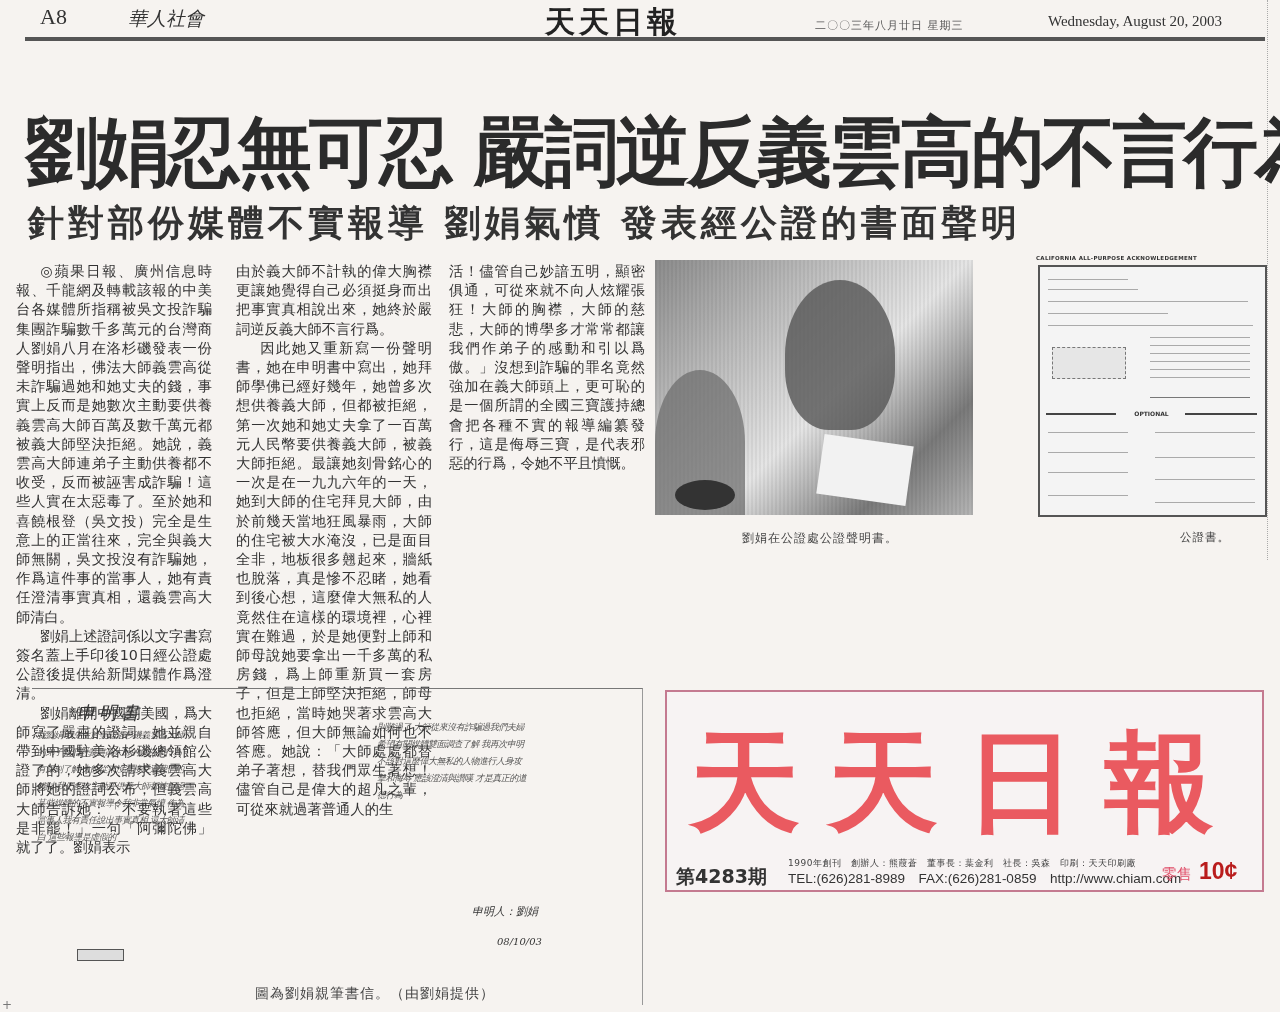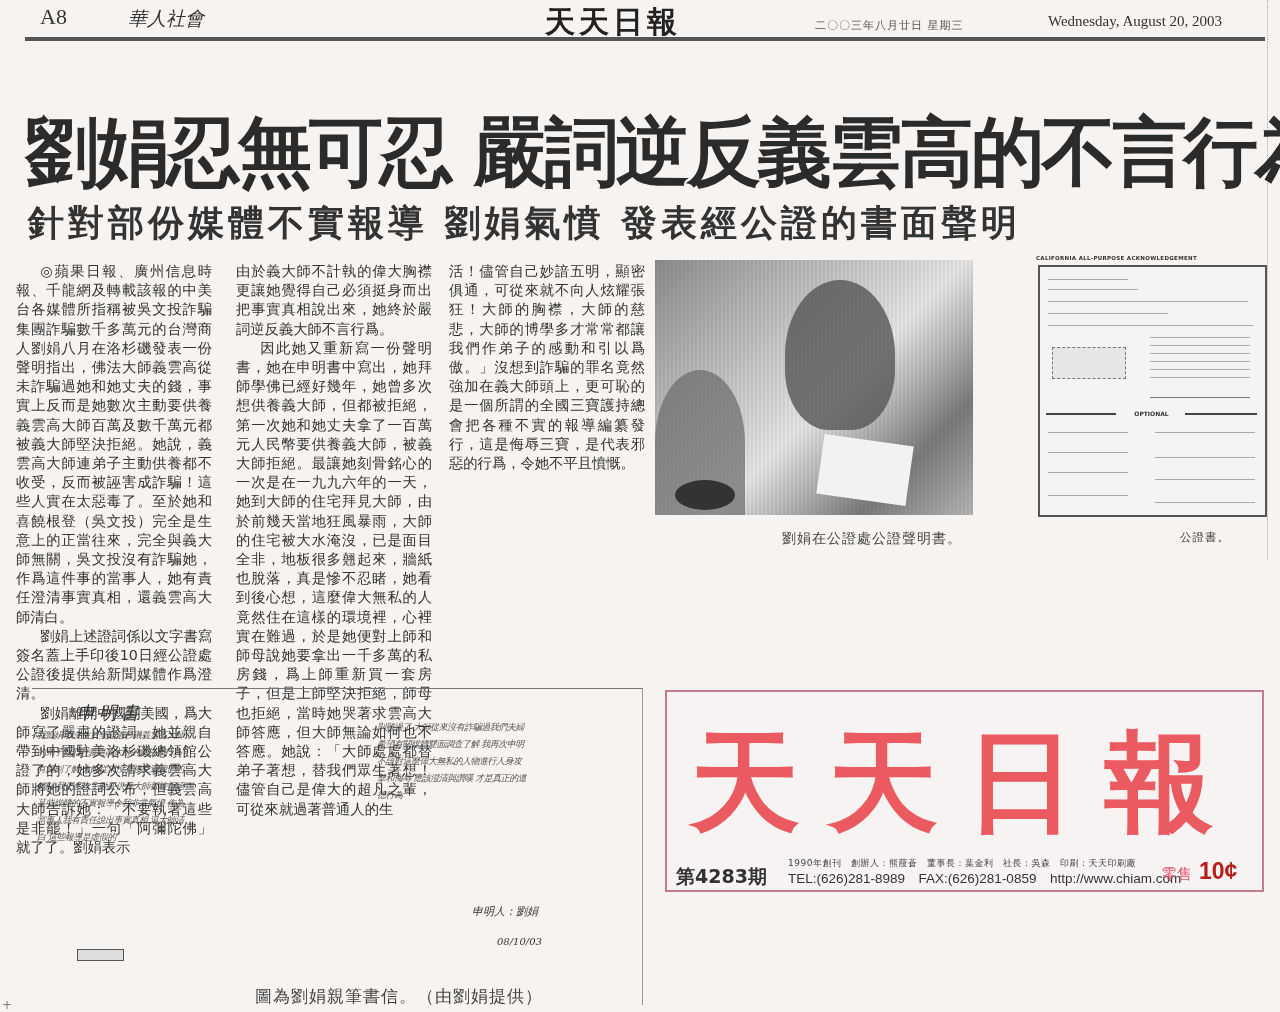--- a/index.html
+++ b/index.html
@@ -35,42 +35,42 @@
 
   
   .photo { left: 655px; top: 260px; width: 318px; height: 255px; background:
     repeating-linear-gradient(90deg, rgba(0,0,0,0.05) 0 2px, transparent 2px 4px),
     linear-gradient(135deg, #8c8c8c 0%, #bdbdbd 30%, #e5e5e5 55%, #7a7a7a 80%, #b5b5b5 100%);
     overflow: hidden; }
   .photo .blob1 { position: absolute; left: 130px; top: 20px; width: 110px; height: 150px; border-radius: 50% 50% 40% 40%; background: #555; opacity: .8; }
   .photo .blob2 { position: absolute; left: 165px; top: 180px; width: 90px; height: 60px; background: #f2f2f2; transform: rotate(8deg); }
   .photo .blob3 { position: absolute; left: 0; top: 110px; width: 90px; height: 145px; border-radius: 50% 50% 0 0; background: #6a6a6a; opacity: .7; }
   .photo .blob4 { position: absolute; left: 20px; top: 220px; width: 60px; height: 30px; border-radius: 50%; background: #333; }
-  .photo-caption { left: 742px; top: 530px; font-size: 14px; color: #444; font-family: "DejaVu Sans", sans-serif; letter-spacing: 1px; margin-left: 40px; }
+  .photo-caption { left: 742px; top: 530px; font-size: 12px; color: #444; font-family: "DejaVu Sans", sans-serif; letter-spacing: 1px; }
 
   
   .notary { left: 1038px; top: 265px; width: 225px; height: 248px; border: 2px solid #555; background: #f4f4f4; }
   .notary-title { left: 1036px; top: 255px; font-size: 5.5px; color: #333; font-family: "DejaVu Sans", sans-serif; font-weight: bold; letter-spacing: .3px; }
   .notary .line { position: absolute; left: 8px; height: 1px; background: #aaa; }
   .notary .seal { position: absolute; left: 12px; top: 80px; width: 72px; height: 30px; border: 1px dashed #777; background: #e6e6e6; }
   .notary .opt { position: absolute; left: 4px; top: 143px; width: 215px; text-align: center; font-size: 6px; font-weight: bold; color: #333; font-family: "DejaVu Sans", sans-serif; }
   .notary .optline { position: absolute; top: 146px; height: 2px; background: #444; }
   .notary-caption { left: 1180px; top: 530px; font-size: 11.5px; color: #444; font-family: "DejaVu Sans", sans-serif; letter-spacing: 1px; }
 
   
   .letter { left: 32px; top: 688px; width: 610px; height: 316px; border-top: 1px solid #777; border-right: 1px solid #999; }
   .letter .hw { position: absolute; font-family: "DejaVu Serif", serif; font-style: italic; font-size: 9px; line-height: 17px; color: #3a3a3a; letter-spacing: -0.5px; word-break: break-all; opacity: .85; }
   .letter .hw1 { left: 5px; top: 38px; width: 150px; height: 230px; overflow: hidden; }
   .letter .hw2 { left: 215px; top: 30px; width: 145px; height: 250px; overflow: hidden; }
   .letter .hw3 { left: 345px; top: 30px; width: 150px; height: 190px; overflow: hidden; }
   .letter .hw-title { position: absolute; left: 45px; top: 12px; font-size: 18px; font-style: italic; color: #333; letter-spacing: 4px; }
   .letter .sig { position: absolute; left: 440px; top: 215px; font-size: 11px; font-style: italic; color: #333; }
   .letter .sigdate { position: absolute; left: 465px; top: 247px; font-size: 10px; font-style: italic; color: #333; }
   .letter .stamp { position: absolute; left: 45px; top: 260px; width: 45px; height: 10px; border: 1px solid #555; background: #ddd; }
-  .letter-caption { left: 255px; top: 985px; font-size: 17px; color: #444; font-family: "DejaVu Sans", sans-serif; letter-spacing: 1px; }
+  .letter-caption { left: 255px; top: 985px; font-size: 14px; color: #444; font-family: "DejaVu Sans", sans-serif; letter-spacing: 1px; }
 
   
   .mast-box { left: 665px; top: 690px; width: 595px; height: 198px; border: 2px solid #c47a90; background: #f7f3f3; }
   .mast-title { left: 690px; top: 722px; width: 540px; text-align: center; font-family: "DejaVu Serif", serif; font-weight: bold; font-size: 110px; line-height: 120px; color: #ea5a60; letter-spacing: 28px; white-space: nowrap; }
   .issue-no { left: 676px; top: 864px; font-family: "DejaVu Sans", sans-serif; font-weight: bold; font-size: 19px; color: #333; }
   .founded { left: 788px; top: 857px; font-size: 9px; color: #444; font-family: "DejaVu Sans", sans-serif; letter-spacing: .5px; }
   .contact { left: 788px; top: 870px; font-size: 13.5px; color: #333; font-family: "Liberation Sans", sans-serif; }
   .price-label { left: 1162px; top: 865px; font-size: 15px; color: #e0506a; font-family: "DejaVu Sans", sans-serif; }
   .price-val { left: 1199px; top: 858px; font-size: 23px; font-weight: bold; color: #b91c1c; font-family: "Liberation Sans", sans-serif; }
   .crosshair { left: 2px; top: 998px; font-size: 12px; color: #777; }

